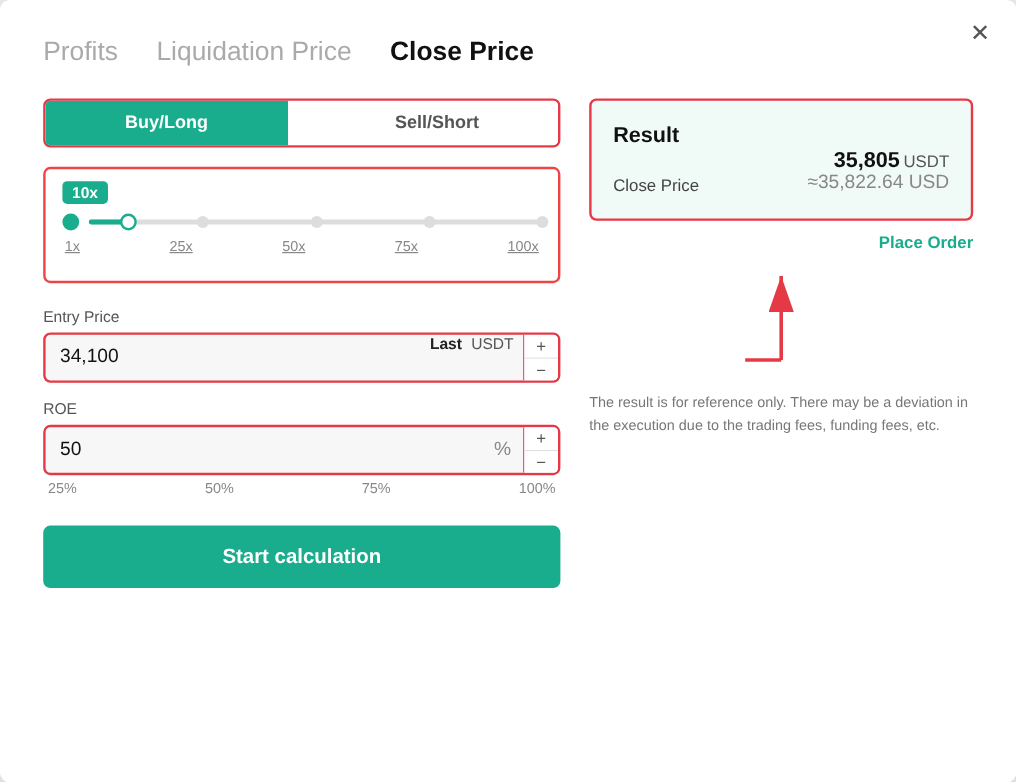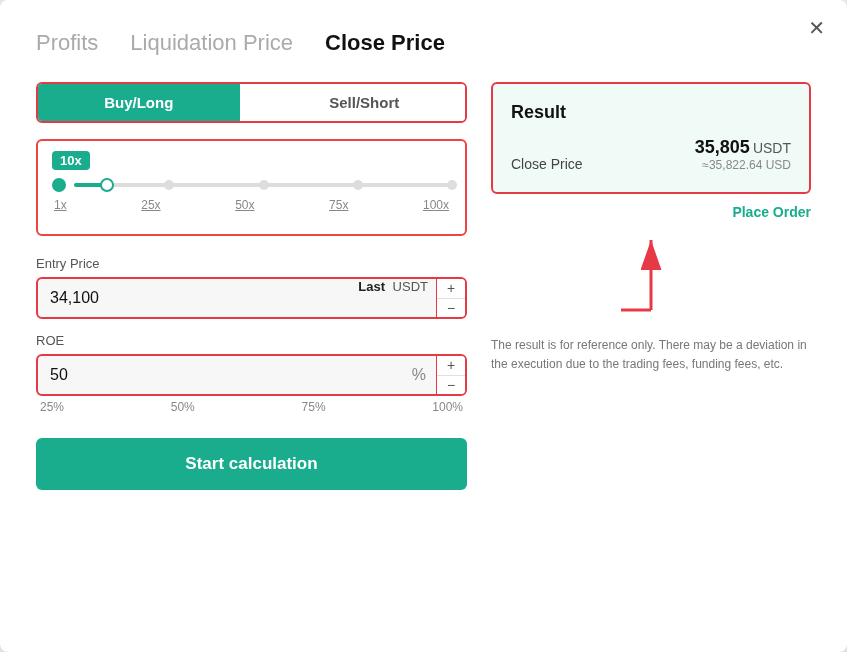--- a/index.html
+++ b/index.html
@@ -242,21 +242,20 @@
       border: 2px solid #e63946;
       border-radius: 6px;
       padding: 18px 18px 18px 18px;
       background: #f0faf7;
       margin-bottom: 0;
     }
     .result-title {
       font-size: 18px;
       font-weight: 700;
       color: #111;
-      margin-bottom: 14px;
     }
     .result-row {
       display: flex;
       justify-content: space-between;
       align-items: flex-end;
       margin-bottom: 2px;
     }
     .result-key {
       font-size: 14px;
       color: #444;
@@ -268,21 +267,21 @@
       font-size: 18px;
       font-weight: 700;
       color: #111;
     }
     .result-value .unit {
       font-size: 14px;
       color: #555;
       margin-left: 3px;
     }
     .result-value .approx {
-      font-size: 12px;
+      font-size: 16px;
       color: #888;
       display: block;
       text-align: right;
     }
     .place-order-link {
       color: #1aad8d;
       font-size: 14px;
       font-weight: 700;
       text-align: right;
       display: block;

